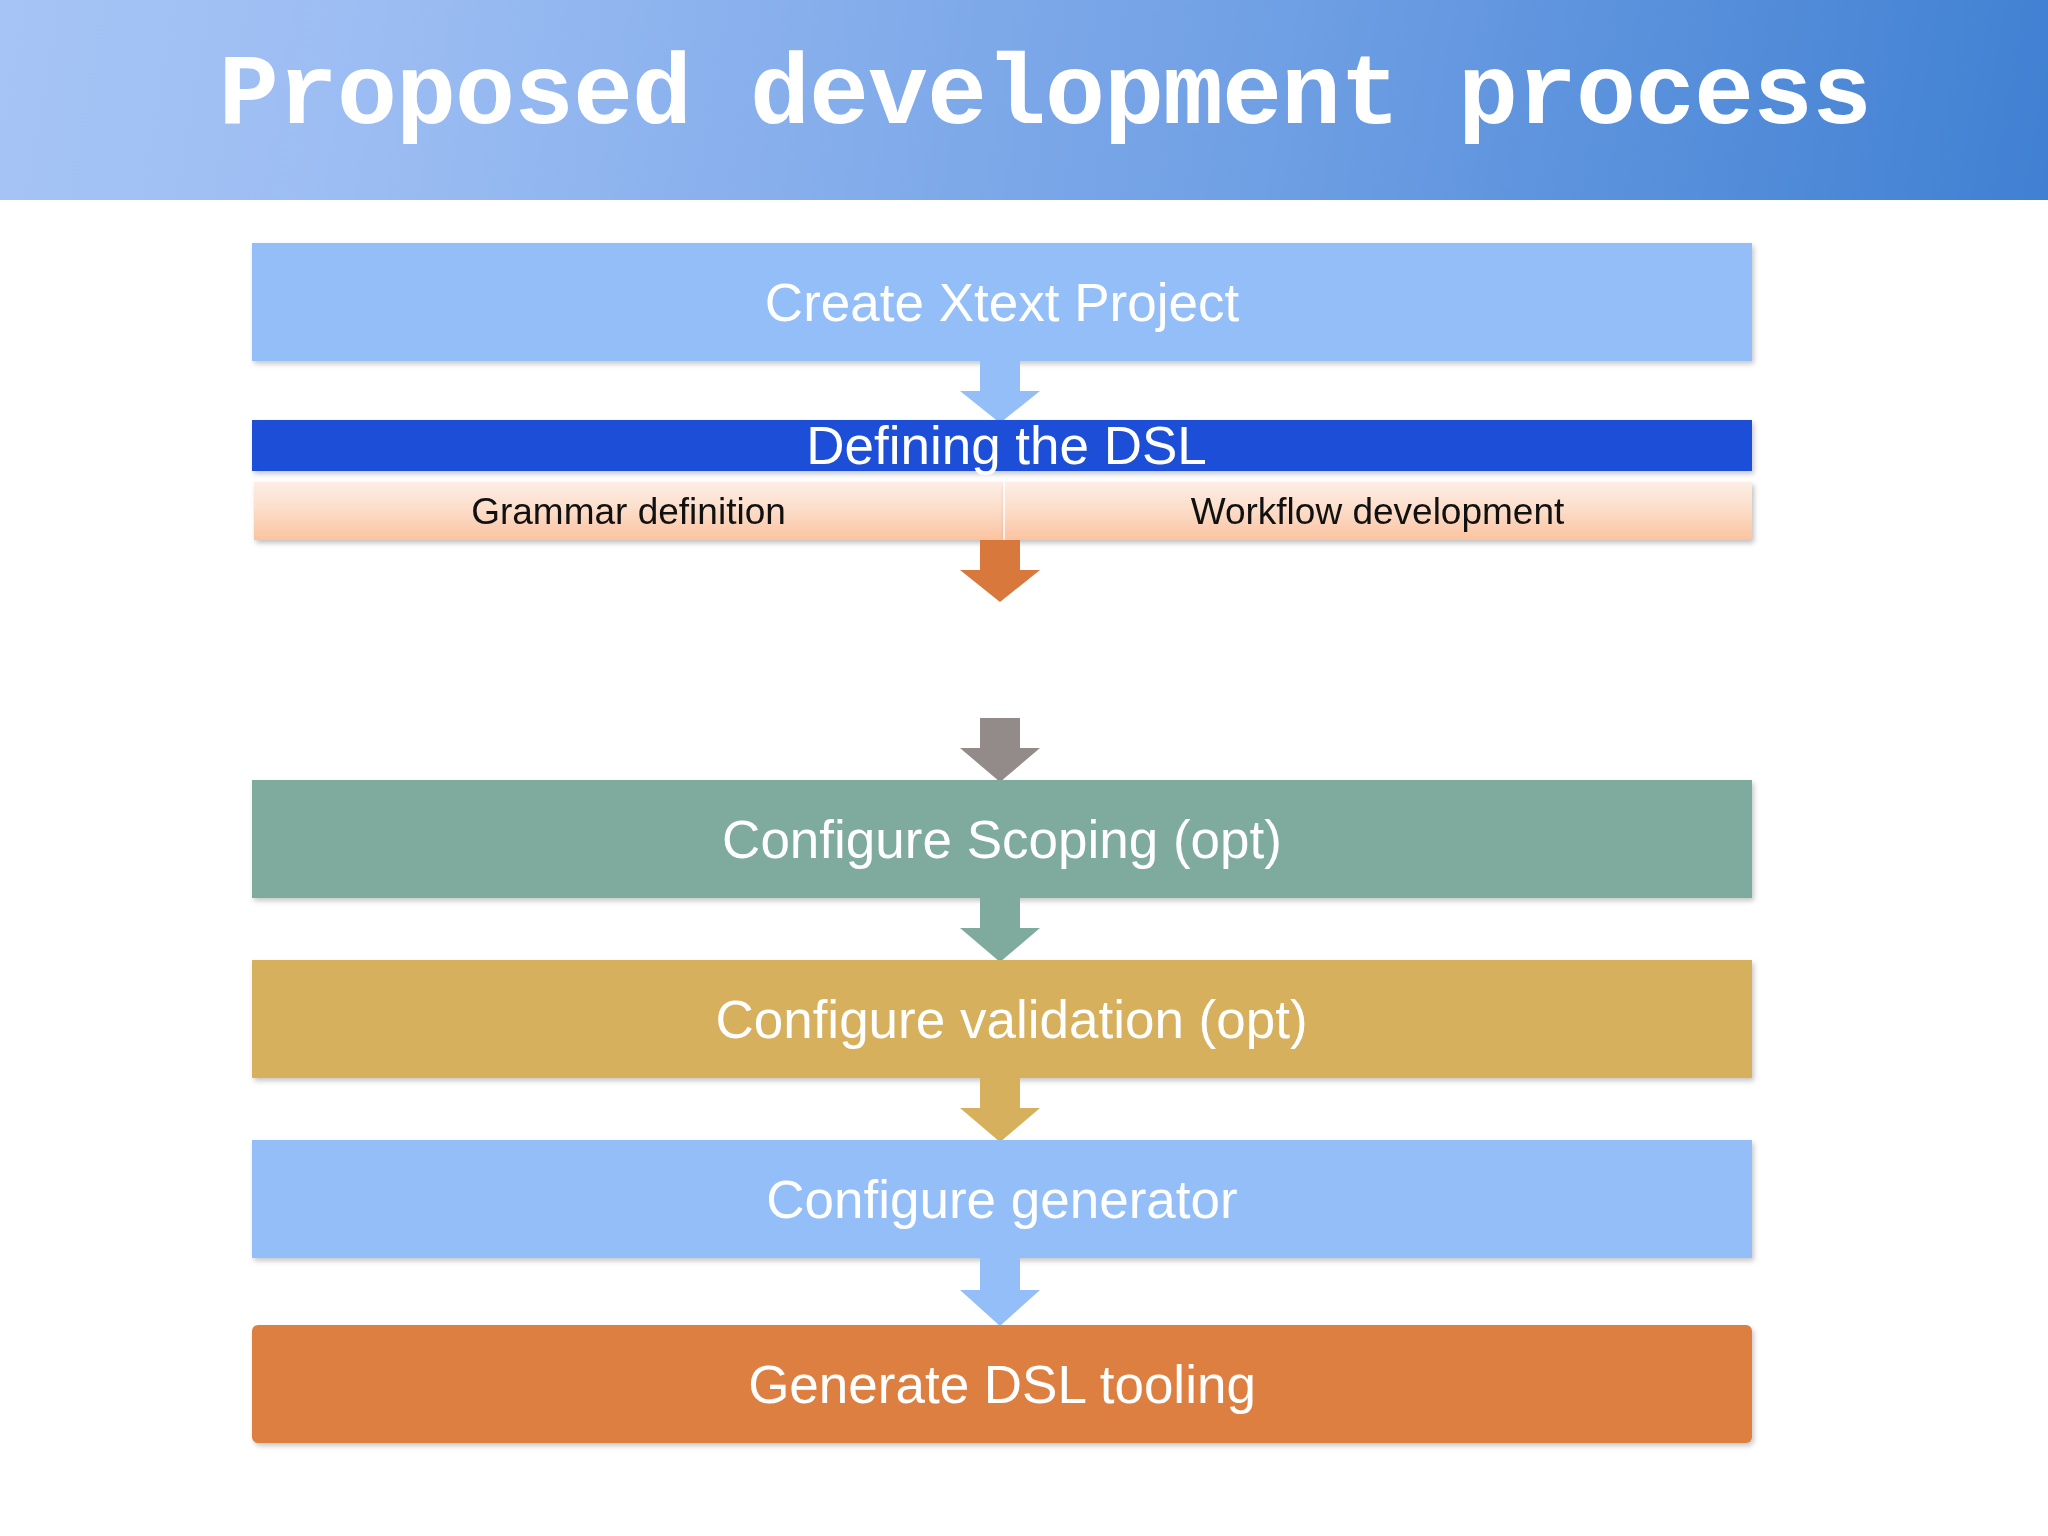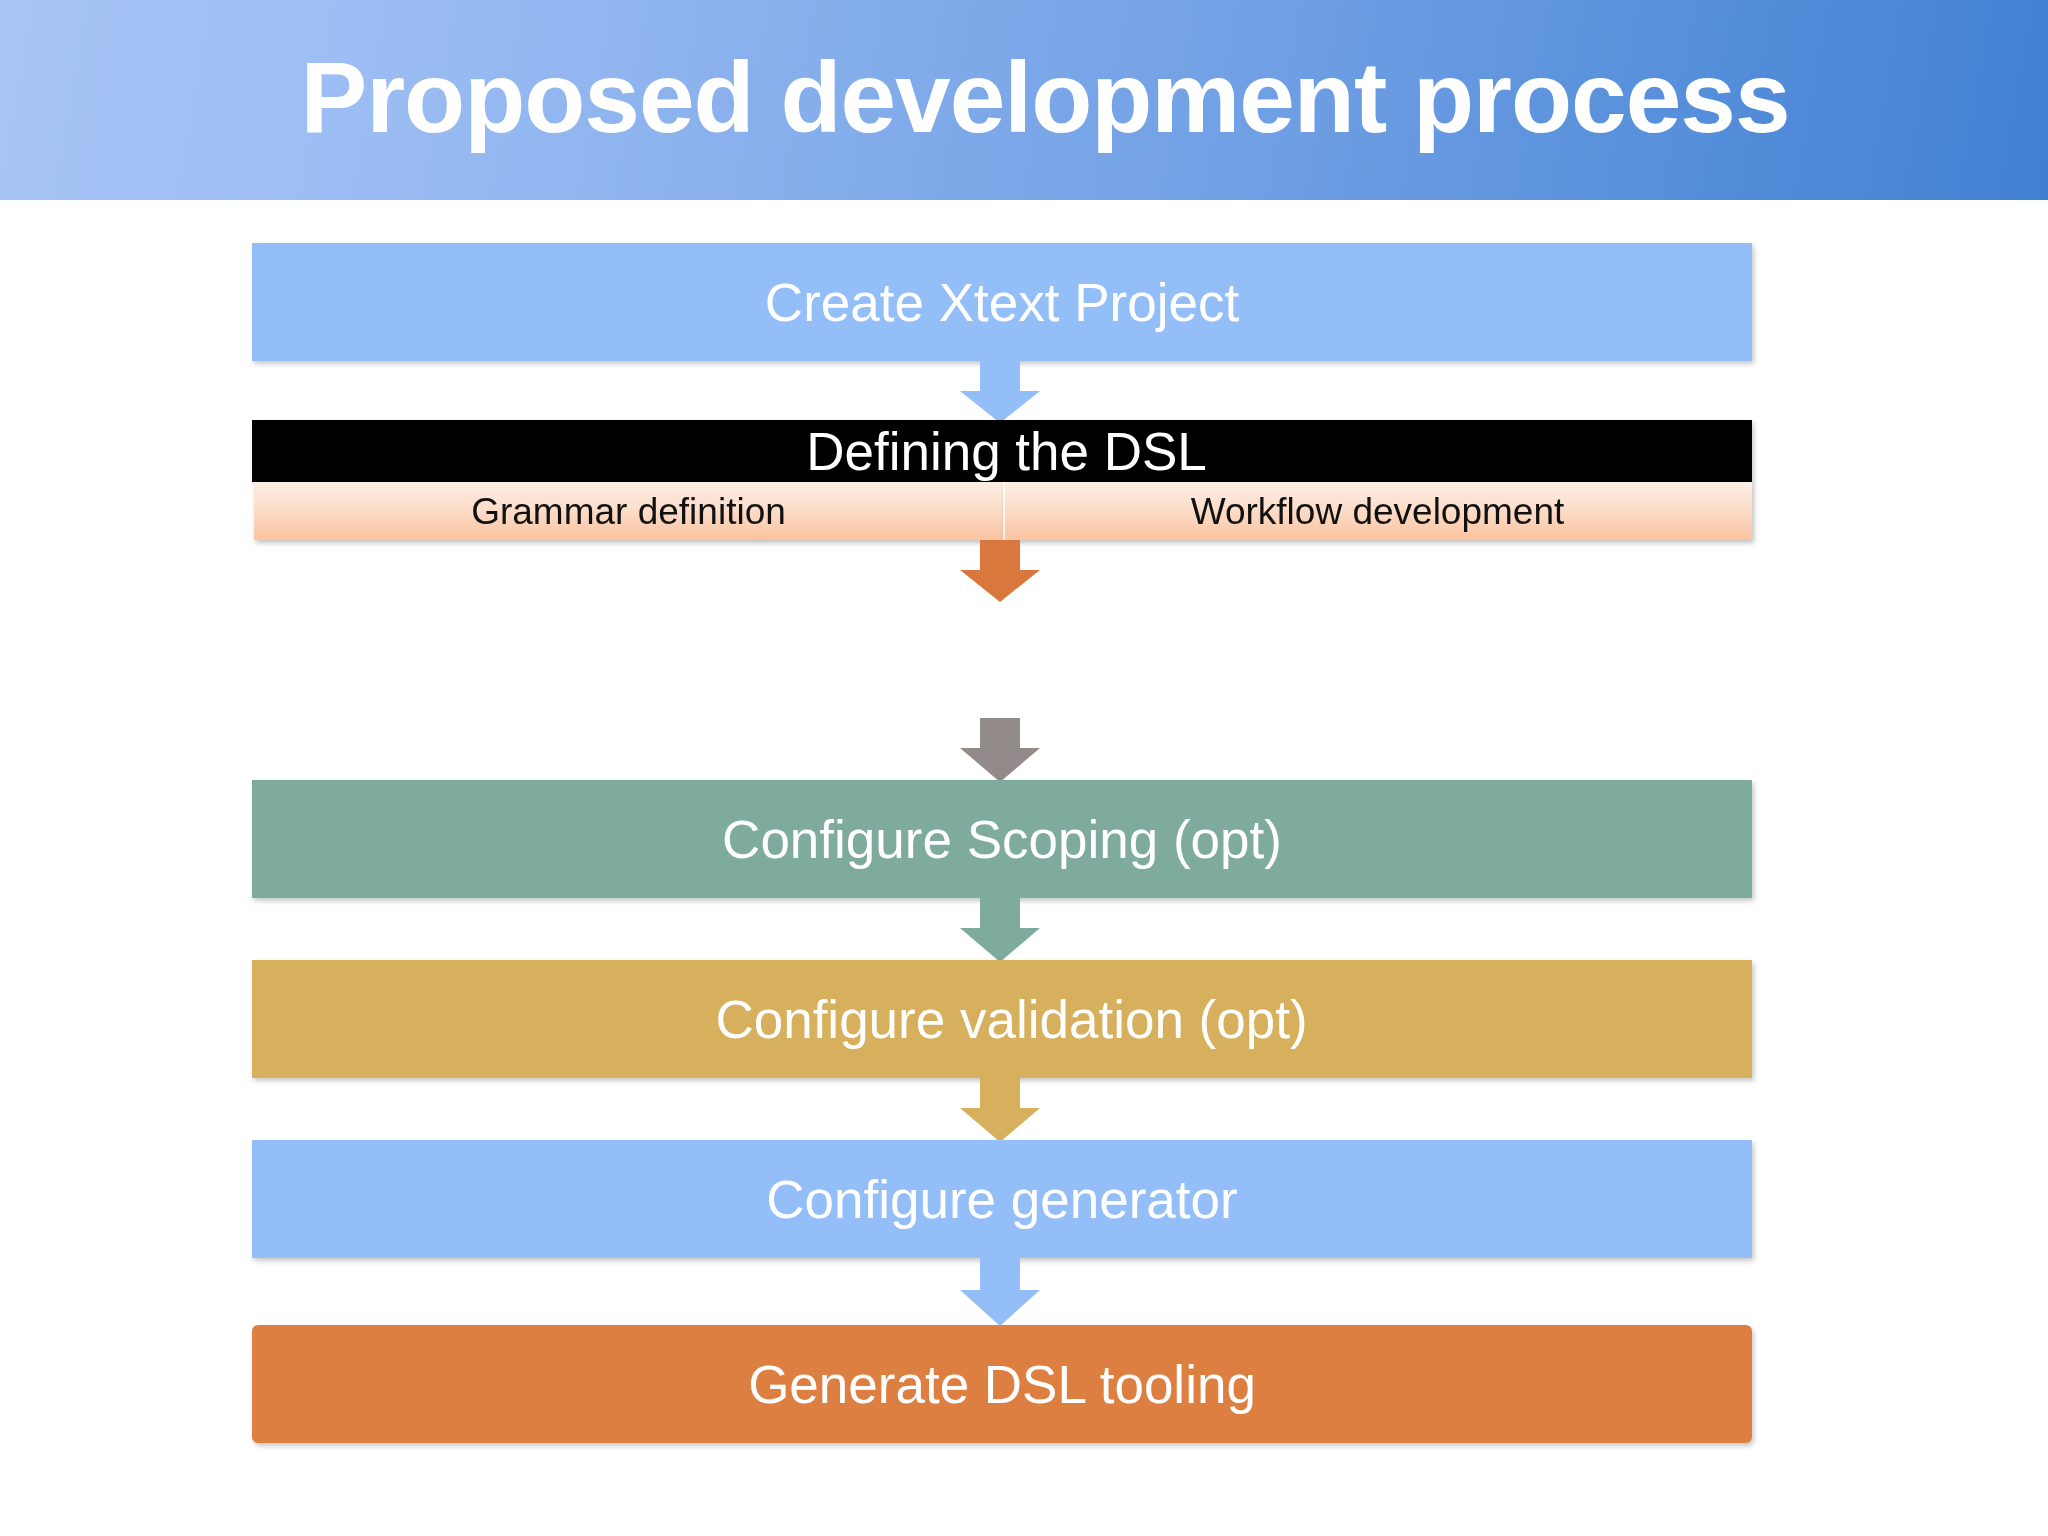--- a/index.html
+++ b/index.html
@@ -25,21 +25,21 @@
     background: linear-gradient(100deg, #A6C4F5 0%, #9CBDF3 18%, #6F9FE4 62%, #4080D2 100%);
     box-sizing: border-box;
   }
   .title-text {
     position: absolute;
     left: 160px;
     top: 38px;
     width: 1770px;
     text-align: center;
     color: #ffffff;
-    font-family: Liberation Sans, sans-serif;
+    font-family: Liberation Mono, monospace;
     font-size: 100px;
     font-weight: bold;
     line-height: 118px;
     letter-spacing: -1px;
     transform: scaleX(1.0);
     white-space: nowrap;
   }
 
   
   .flow {
@@ -61,21 +61,21 @@
     justify-content: center;
     color: #ffffff;
     font-family: "Liberation Sans Narrow", "Liberation Sans", sans-serif;
     font-size: 53px;
     line-height: 1;
     white-space: nowrap;
     box-shadow: 2px 3px 5px rgba(0,0,0,0.22);
   }
 
   .box.b1  { top: 243px;  height: 118px; background: #93BEF7; }
-  .box.b2  { top: 420px;  height: 62px;  background: #000000; padding-left: 9px; }
+  .box.b2  { top: 420px;  height: 51px;  background: #1d4ed8; padding-left: 9px; }
   .box.b3  { top: 600px;  height: 118px; background: #938A8A; }
   .box.b4  { top: 780px;  height: 118px; background: #7EAB9D; }
   .box.b5  { top: 960px;  height: 118px; background: #D6B05C; padding-left: 19px; }
   .box.b6  { top: 1140px; height: 118px; background: #93BEF7; }
   .box.b7  { top: 1325px; height: 118px; background: #DD7F41; border-radius: 6px; }
 
   
   .subrow {
     position: absolute;
     left: 254px;

